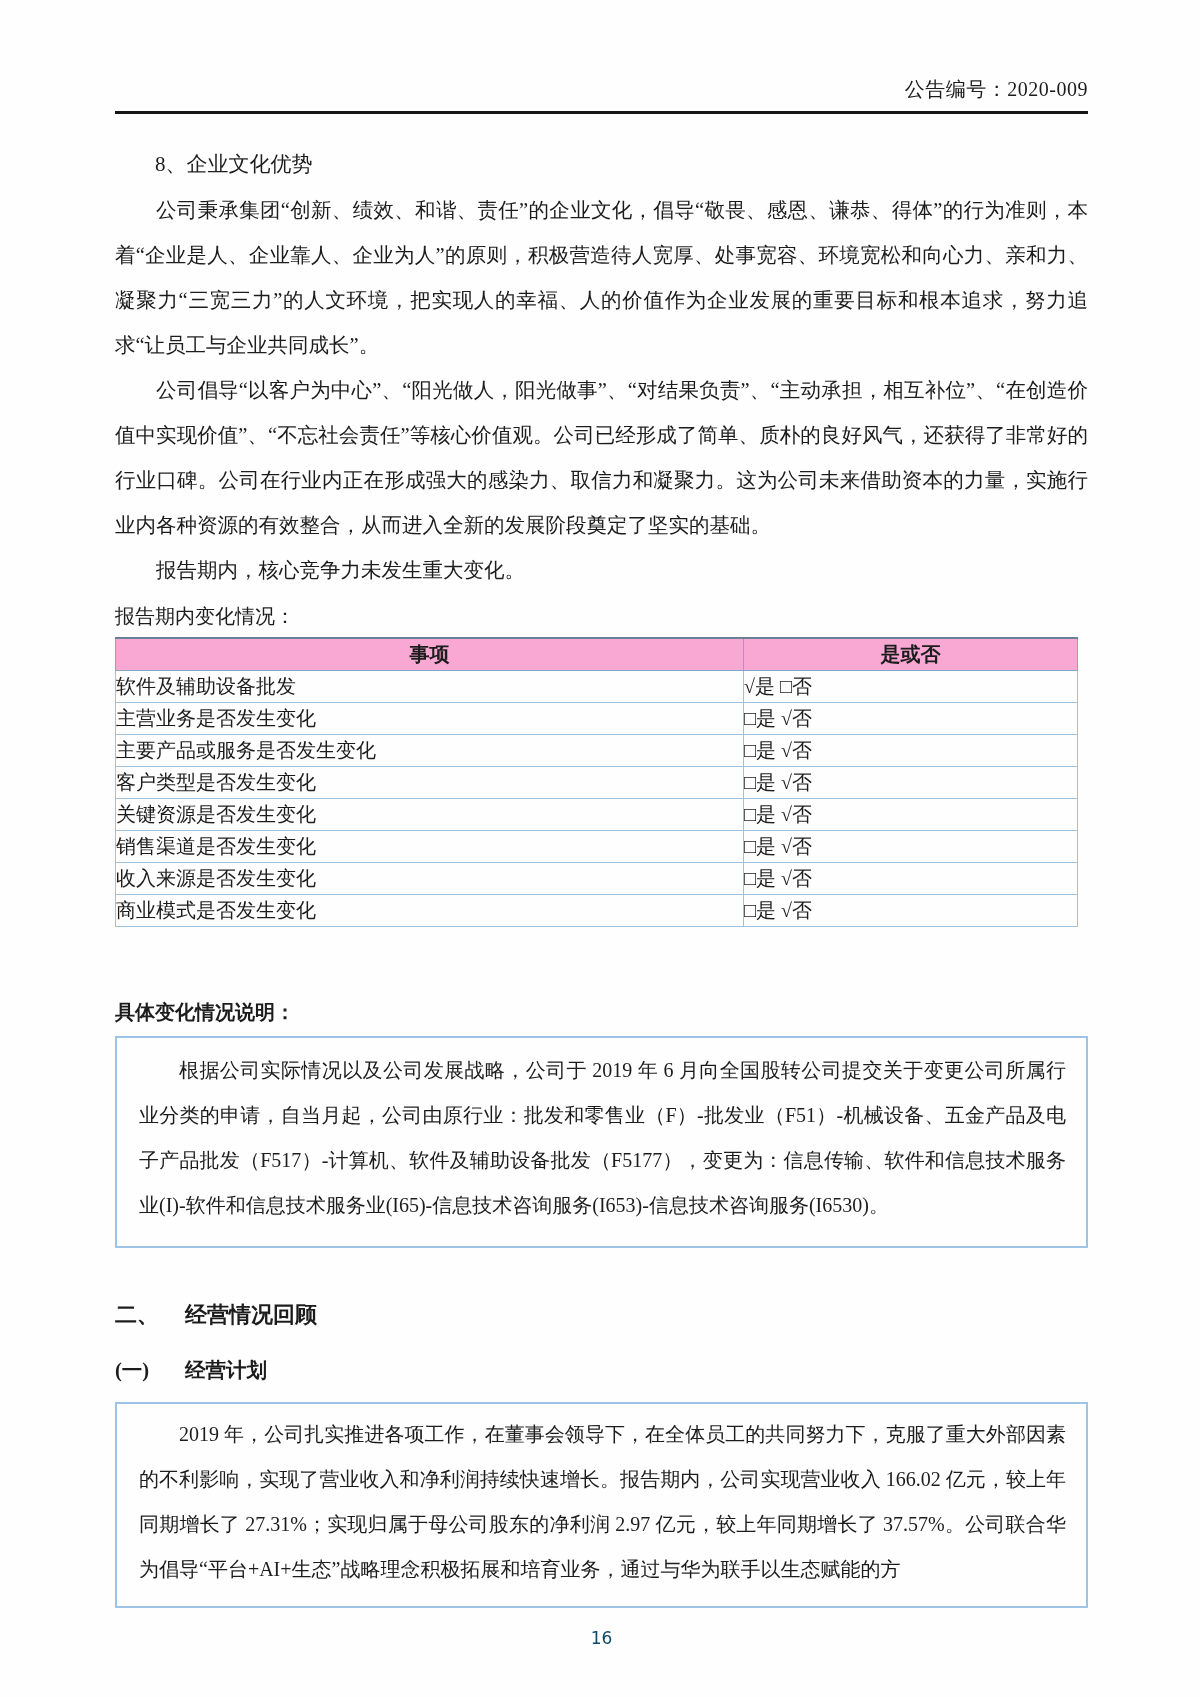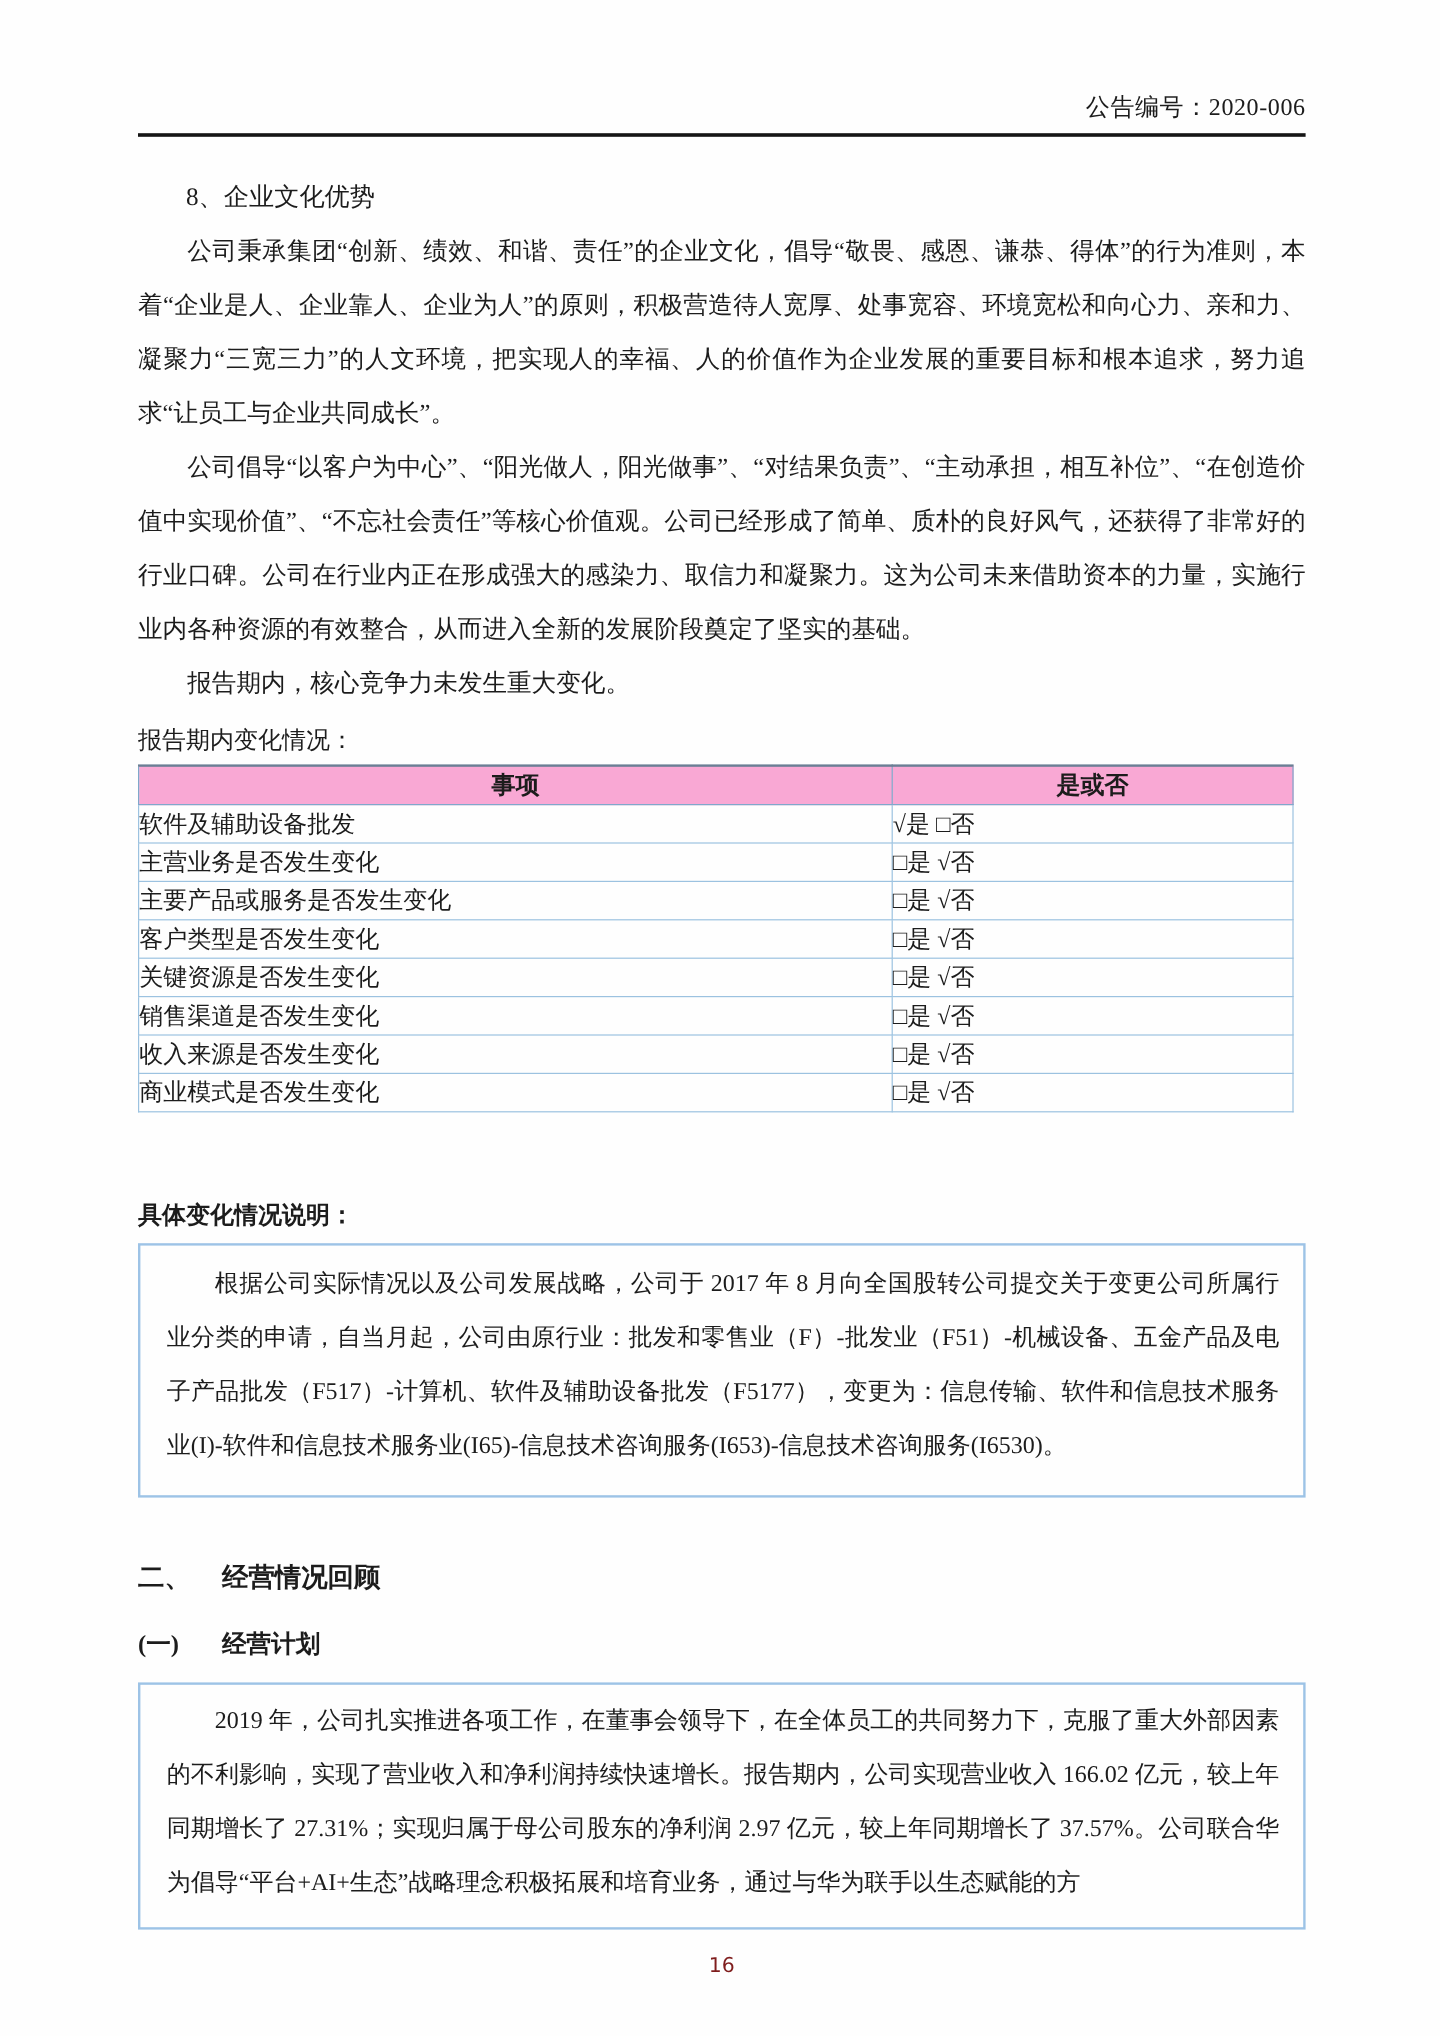--- a/index.html
+++ b/index.html
@@ -43,29 +43,29 @@
   .sub-heading{margin:26px 0 0 0;font-size:20.5px;font-weight:bold;display:flex;}
   .sub-heading .numeral{width:70px;}
   .plan-box{
     border:2px solid #9dc3e6;margin-top:18px;
     padding:8px 20px 14px 22px;
   }
   .plan-box .para{font-size:20px;}
   .page-footer{
     margin-top:20px;text-align:center;
     font-family:"DejaVu Sans","Liberation Sans",sans-serif;
-    font-size:17px;color:#7f1d1d;
+    font-size:17px;color:#0c4a6e;
   }
 </style>
 </head>
 <body>
 
 <div class="page">
 
-  <div class="doc-header">公告编号：2020-006</div>
+  <div class="doc-header">公告编号：2020-009</div>
   <hr class="header-rule">
 
   <div class="sec4-heading">8、企业文化优势</div>
 
   <p class="para first">公司秉承集团“创新、绩效、和谐、责任”的企业文化，倡导“敬畏、感恩、谦恭、得体”的行为准则，本着“企业是人、企业靠人、企业为人”的原则，积极营造待人宽厚、处事宽容、环境宽松和向心力、亲和力、凝聚力“三宽三力”的人文环境，把实现人的幸福、人的价值作为企业发展的重要目标和根本追求，努力追求“让员工与企业共同成长”。</p>
   <p class="para">公司倡导“以客户为中心”、“阳光做人，阳光做事”、“对结果负责”、“主动承担，相互补位”、“在创造价值中实现价值”、“不忘社会责任”等核心价值观。公司已经形成了简单、质朴的良好风气，还获得了非常好的行业口碑。公司在行业内正在形成强大的感染力、取信力和凝聚力。这为公司未来借助资本的力量，实施行业内各种资源的有效整合，从而进入全新的发展阶段奠定了坚实的基础。</p>
   <p class="para">报告期内，核心竞争力未发生重大变化。</p>
 
   <div class="table-label">报告期内变化情况：</div>
 
@@ -108,21 +108,21 @@
       <tr>
         <td class="cell-item">商业模式是否发生变化</td>
         <td class="cell-answer">□是 √否</td>
       </tr>
     </tbody>
   </table>
 
   <div class="note-label">具体变化情况说明：</div>
 
   <div class="note-box">
-    <p class="para">根据公司实际情况以及公司发展战略，公司于 2017 年 8 月向全国股转公司提交关于变更公司所属行业分类的申请，自当月起，公司由原行业：批发和零售业（F）-批发业（F51）-机械设备、五金产品及电子产品批发（F517）-计算机、软件及辅助设备批发（F5177），变更为：信息传输、软件和信息技术服务业(I)-软件和信息技术服务业(I65)-信息技术咨询服务(I653)-信息技术咨询服务(I6530)。</p>
+    <p class="para">根据公司实际情况以及公司发展战略，公司于 2019 年 6 月向全国股转公司提交关于变更公司所属行业分类的申请，自当月起，公司由原行业：批发和零售业（F）-批发业（F51）-机械设备、五金产品及电子产品批发（F517）-计算机、软件及辅助设备批发（F5177），变更为：信息传输、软件和信息技术服务业(I)-软件和信息技术服务业(I65)-信息技术咨询服务(I653)-信息技术咨询服务(I6530)。</p>
   </div>
 
   <div class="sec2-heading">
     <span class="numeral">二、</span>
     <span>经营情况回顾</span>
   </div>
 
   <div class="sub-heading">
     <span class="numeral">(一)</span>
     <span>经营计划</span>

